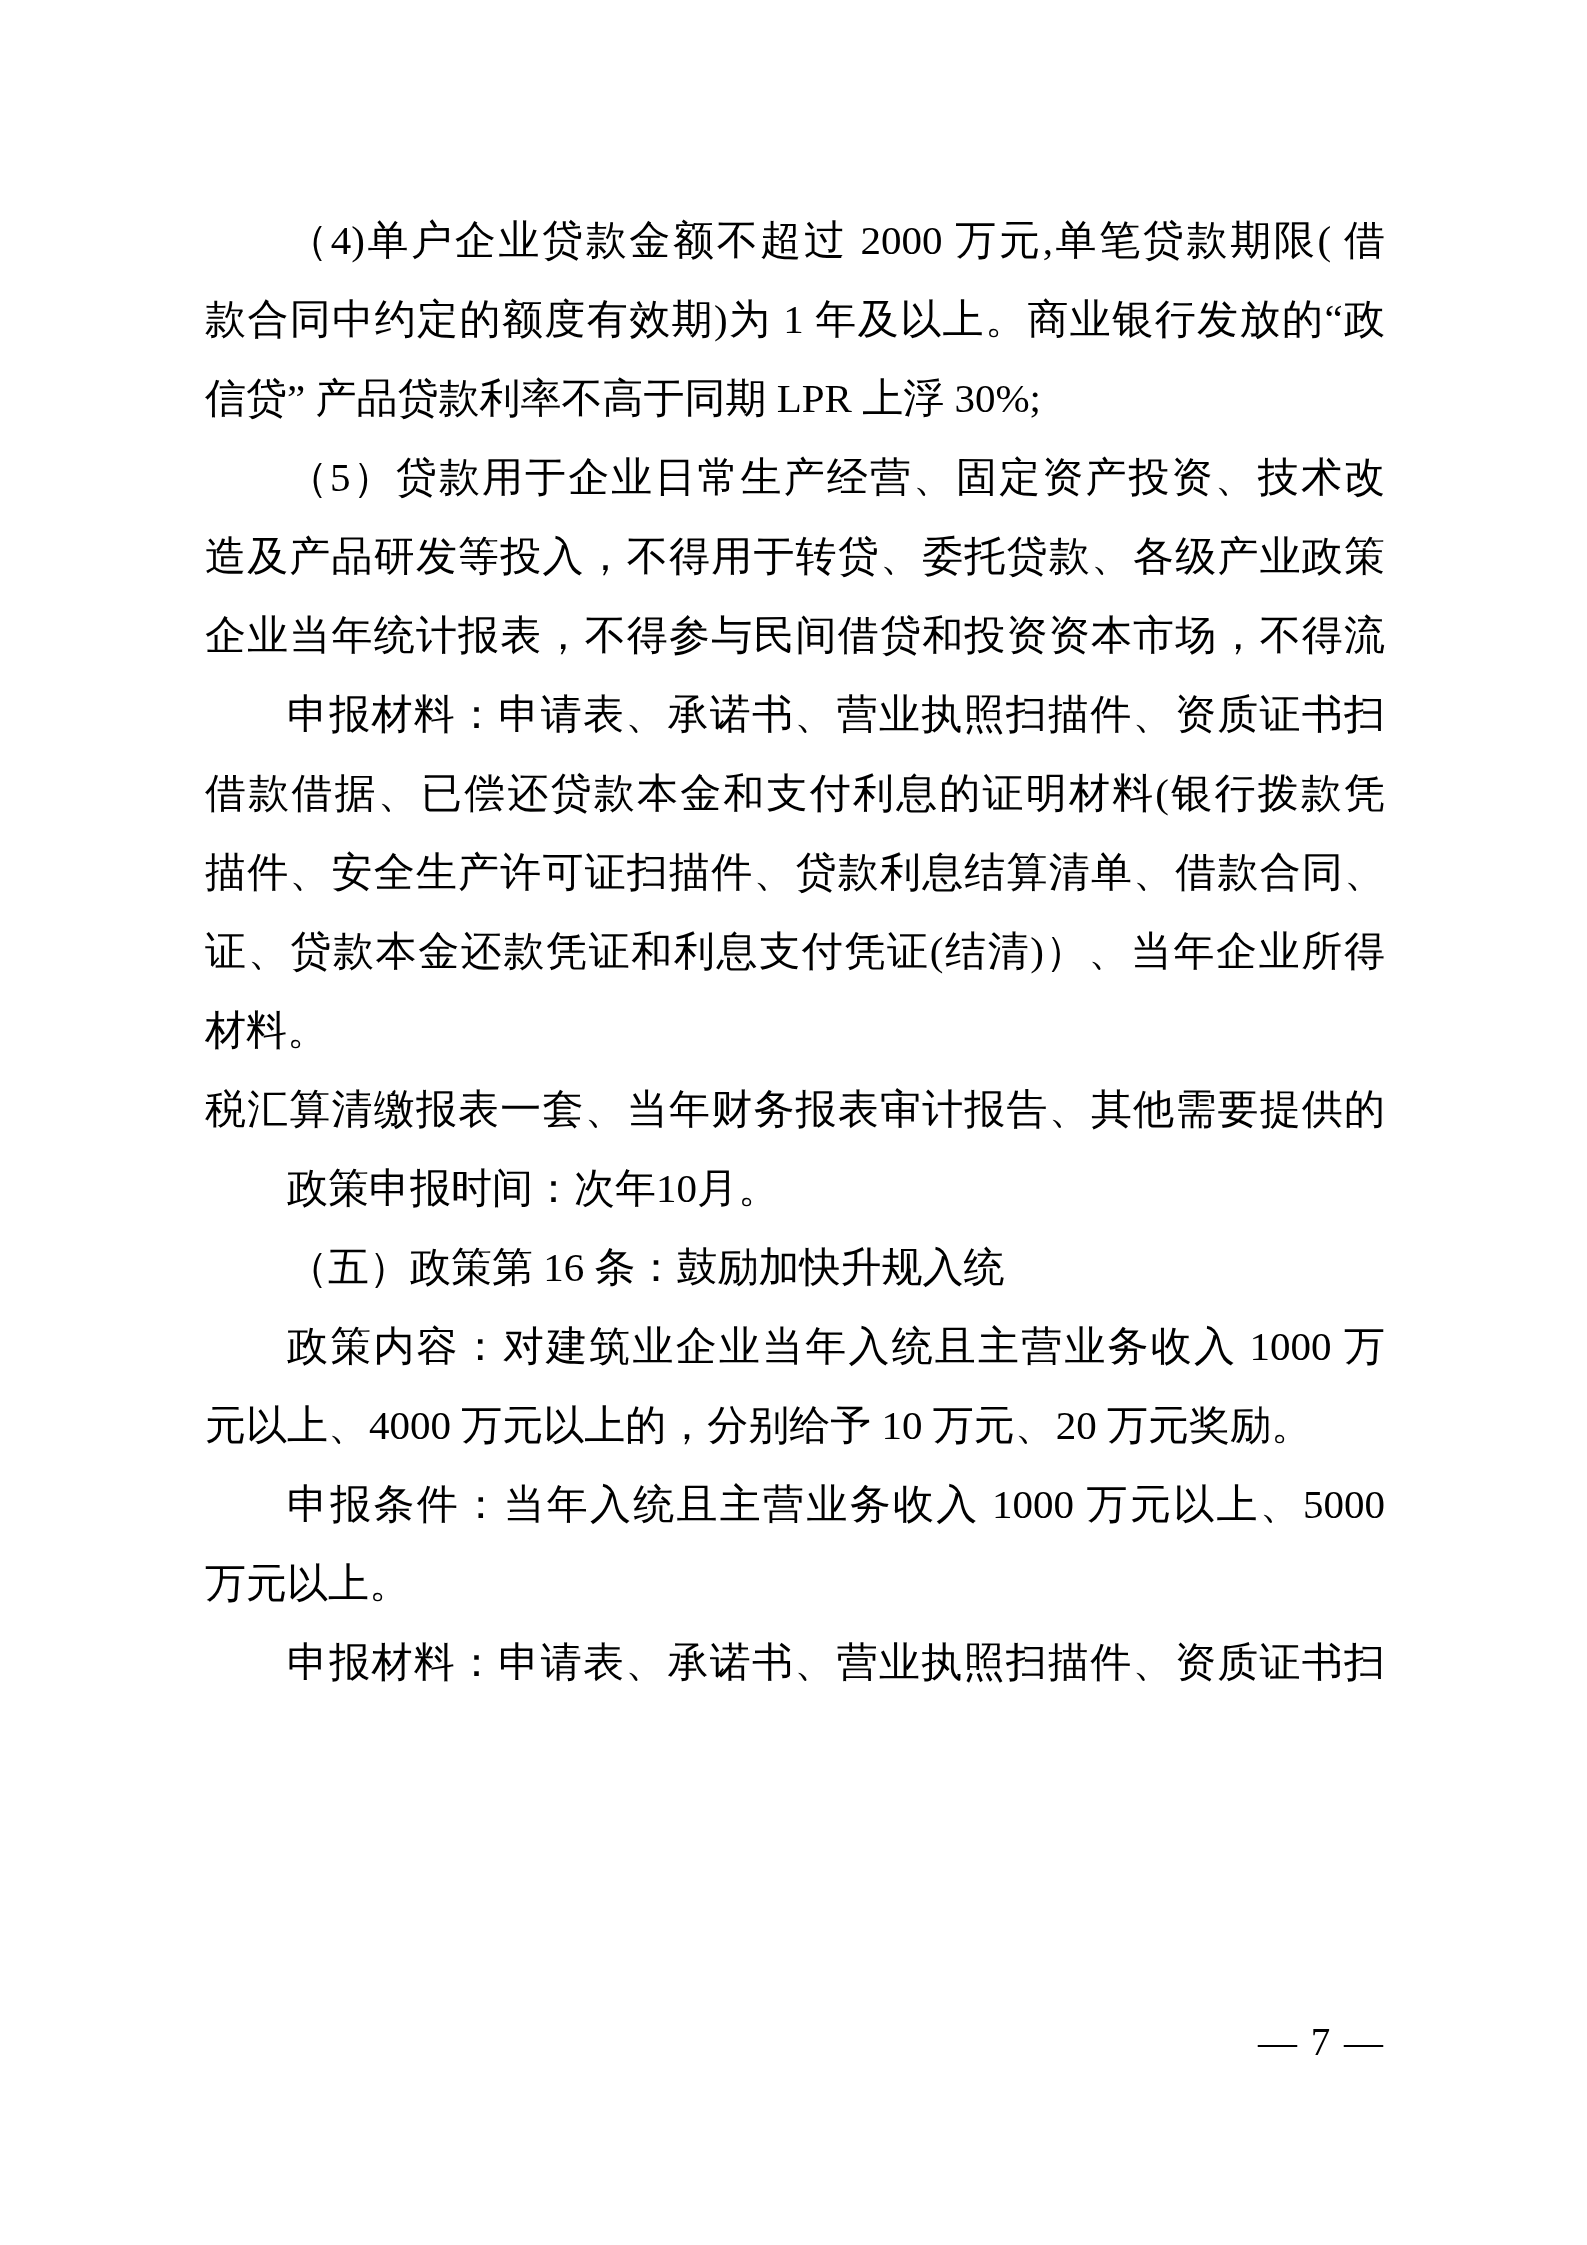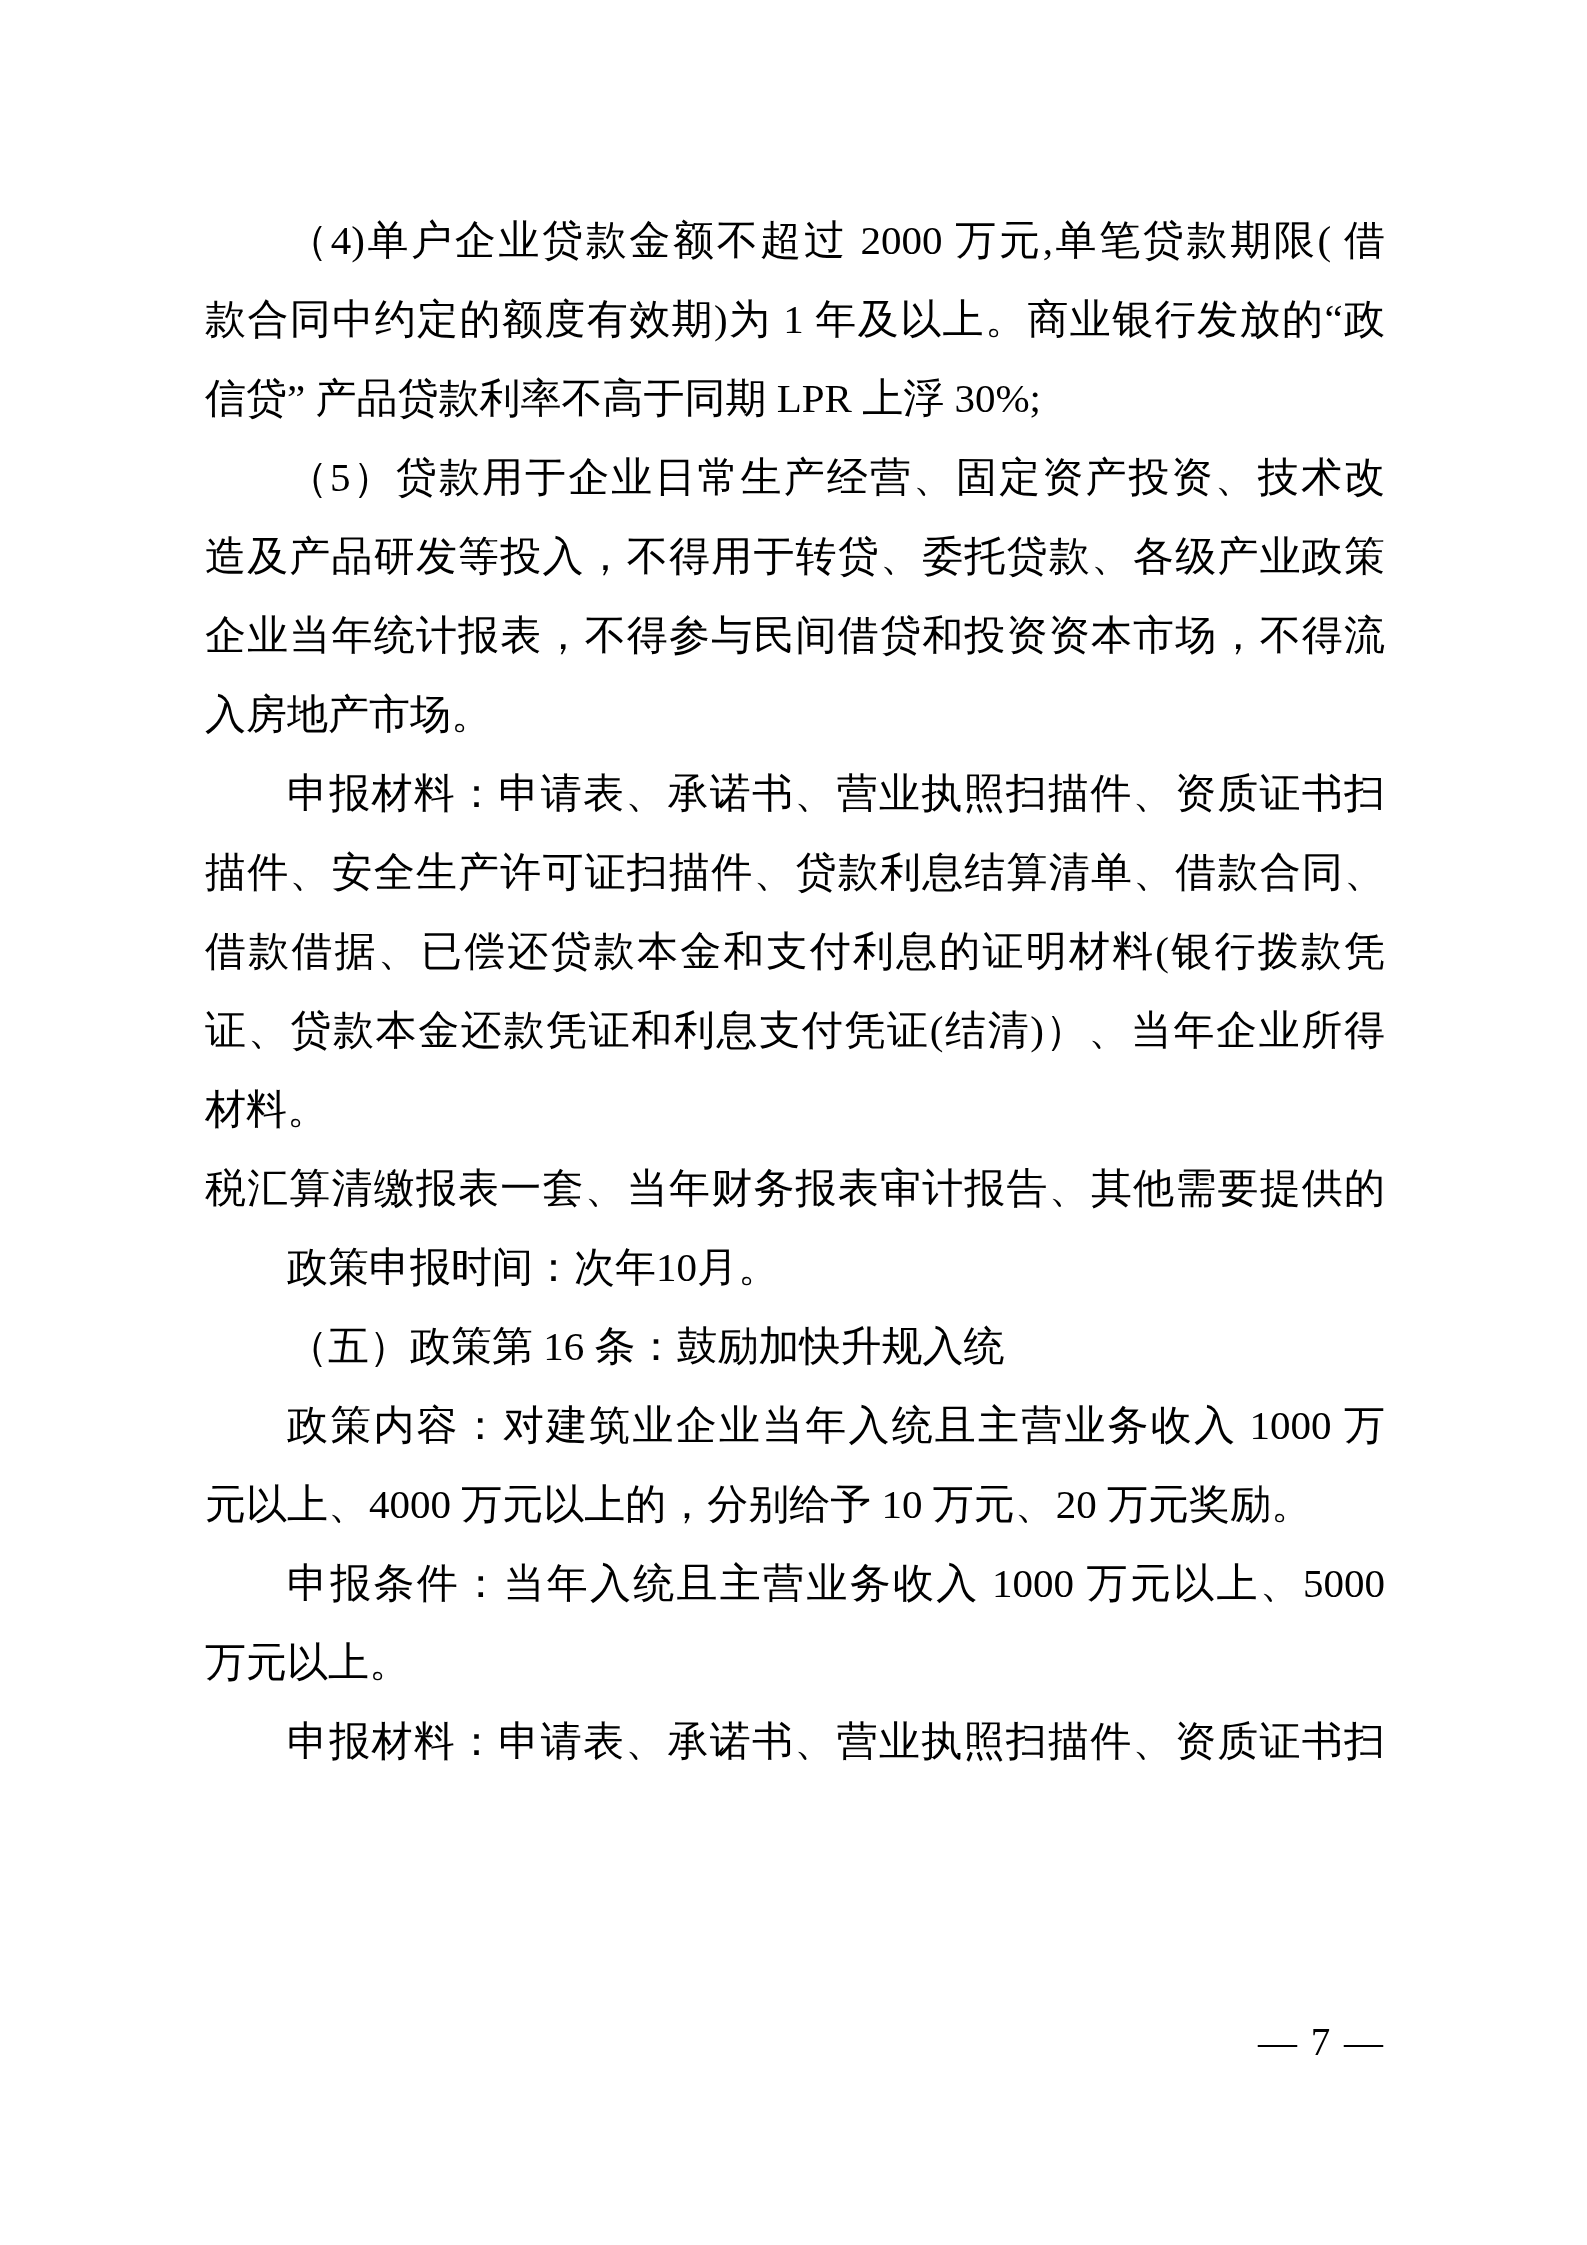--- a/index.html
+++ b/index.html
@@ -61,24 +61,23 @@
 
 <div class="page">
   <div class="body-text">
 
     <div class="ln first full"><span class="lead"></span><span class="txt">（4)单户企业贷款金额不超过 2000 万元,单笔贷款期限( 借</span></div>
     <div class="ln full"><span class="lead"></span><span class="txt">款合同中约定的额度有效期)为 1 年及以上。商业银行发放的“政</span></div>
     <div class="ln end"><span class="lead"></span><span class="txt">信贷” 产品贷款利率不高于同期 LPR 上浮 30%;</span></div>
     <div class="ln first full"><span class="lead"></span><span class="txt">（5）贷款用于企业日常生产经营、固定资产投资、技术改</span></div>
     <div class="ln full"><span class="lead"></span><span class="txt">造及产品研发等投入，不得用于转贷、委托贷款、各级产业政策</span></div>
     <div class="ln full"><span class="lead"></span><span class="txt">企业当年统计报表，不得参与民间借贷和投资资本市场，不得流</span></div>
-    <div class="ln end"><span class="lead"></span><span class="txt">入房地产市场。</span></div>
     <div class="ln first full"><span class="lead">申报材料：</span><span class="txt">申请表、承诺书、营业执照扫描件、资质证书扫</span></div>
+    <div class="ln full"><span class="lead"></span><span class="txt">借款借据、已偿还贷款本金和支付利息的证明材料(银行拨款凭</span></div>
     <div class="ln full"><span class="lead"></span><span class="txt">描件、安全生产许可证扫描件、贷款利息结算清单、借款合同、</span></div>
-    <div class="ln full"><span class="lead"></span><span class="txt">借款借据、已偿还贷款本金和支付利息的证明材料(银行拨款凭</span></div>
     <div class="ln full"><span class="lead"></span><span class="txt">证、贷款本金还款凭证和利息支付凭证(结清)）、当年企业所得</span></div>
     <div class="ln end"><span class="lead"></span><span class="txt">材料。</span></div>
     <div class="ln full"><span class="lead"></span><span class="txt">税汇算清缴报表一套、当年财务报表审计报告、其他需要提供的</span></div>
     <div class="ln first end"><span class="lead">政策申报时间：</span><span class="txt">次年10月。</span></div>
     <div class="ln first end"><span class="lead">（五）政策第 16 条：鼓励加快升规入统</span><span class="txt"></span></div>
     <div class="ln first full"><span class="lead">政策内容：</span><span class="txt">对建筑业企业当年入统且主营业务收入 1000 万</span></div>
     <div class="ln end"><span class="lead"></span><span class="txt">元以上、4000 万元以上的，分别给予 10 万元、20 万元奖励。</span></div>
     <div class="ln first full"><span class="lead">申报条件：</span><span class="txt">当年入统且主营业务收入 1000 万元以上、5000</span></div>
     <div class="ln end"><span class="lead"></span><span class="txt">万元以上。</span></div>
     <div class="ln first full"><span class="lead">申报材料：</span><span class="txt">申请表、承诺书、营业执照扫描件、资质证书扫</span></div>

